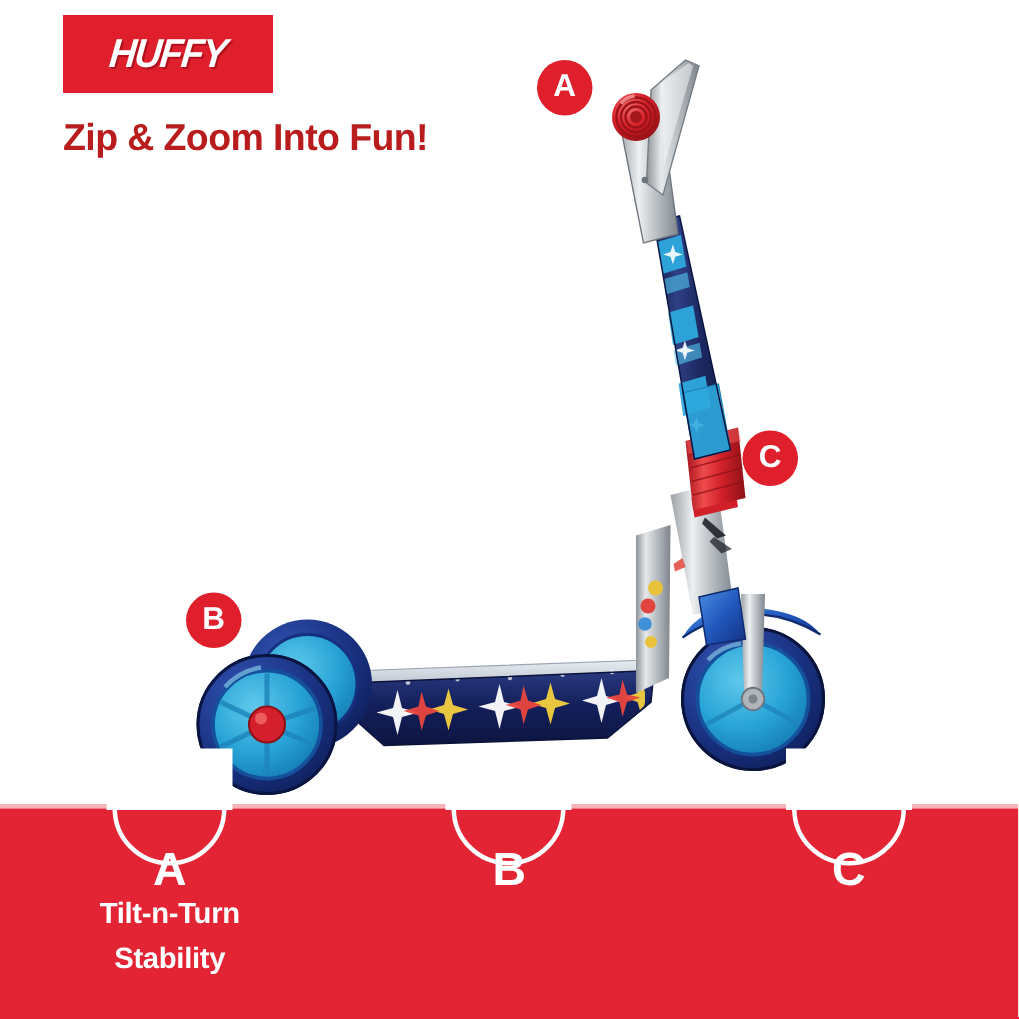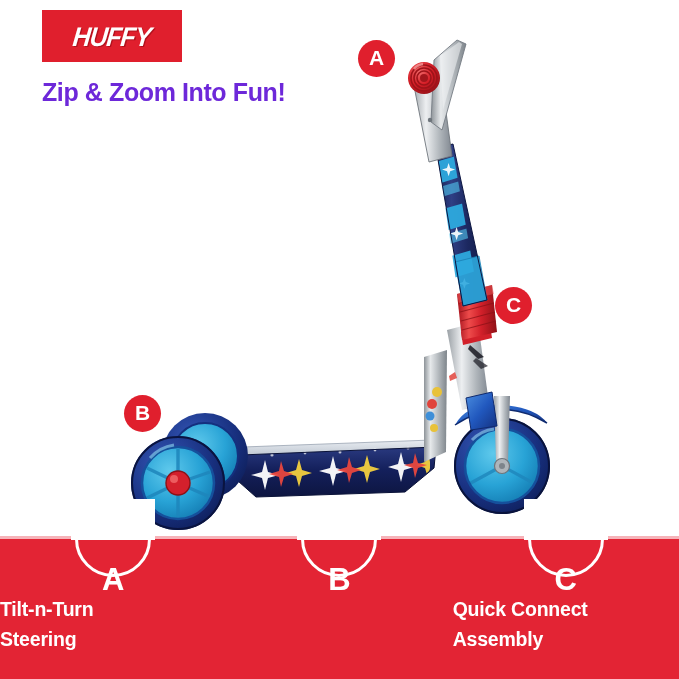--- a/index.html
+++ b/index.html
@@ -68,34 +68,34 @@
   .ring-mask{
     position:absolute;left:50%;transform:translateX(-50%);
     top:-40px;width:84px;height:41px;background:#ffffff;
   }
   .ring-letter{
     position:absolute;left:50%;top:25px;transform:translateX(-50%);
     color:#ffffff;font-weight:bold;font-size:31px;line-height:1;
   }
   .feat-text{
     position:absolute;top:55px;left:0;right:0;
-    text-align:left;color:#fff;font-weight:bold;
+    text-align:center;color:#fff;font-weight:bold;
     font-size:19.5px;line-height:1.55;letter-spacing:-0.2px;
   }
 </style>
 </head>
 <body>
 
 <div id="stage">
 
   <div class="logo-box">
     <span class="logo-word">HUFFY</span>
   </div>
 
-  <div class="tagline" style="color: #6d28d9;">Zip &amp; Zoom Into Fun!</div>
+  <div class="tagline" style="color: #b91c1c;">Zip &amp; Zoom Into Fun!</div>
 
   <svg id="scooter" viewBox="0 0 679 545">
     <defs>
       <linearGradient id="gSilver" x1="0" y1="0" x2="1" y2="0">
         <stop offset="0" stop-color="#8D9398"></stop>
         <stop offset="0.28" stop-color="#E6E9EB"></stop>
         <stop offset="0.55" stop-color="#BFC4C8"></stop>
         <stop offset="1" stop-color="#7E858B"></stop>
       </linearGradient>
       <linearGradient id="gSilver2" x1="0" y1="0" x2="1" y2="0">
@@ -335,35 +335,31 @@
   <div class="banner" style="background: rgb(227, 36, 52);"></div>
 
   <div class="cols">
 
     <div class="col">
       <div class="ring"></div>
       <div class="ring-mask"></div>
       <div class="ring-letter">A</div>
       <div class="feat-text">
         <div>Tilt-n-Turn</div>
-        <div>Steering</div>
+        <div>Stability</div>
       </div>
     </div>
 
     <div class="col">
       <div class="ring"></div>
       <div class="ring-mask"></div>
       <div class="ring-letter">B</div>
     </div>
 
     <div class="col">
       <div class="ring"></div>
       <div class="ring-mask"></div>
       <div class="ring-letter">C</div>
-      <div class="feat-text">
-        <div>Quick Connect</div>
-        <div>Assembly</div>
-      </div>
     </div>
 
   </div>
 
 </div>
 
 </body></html>

